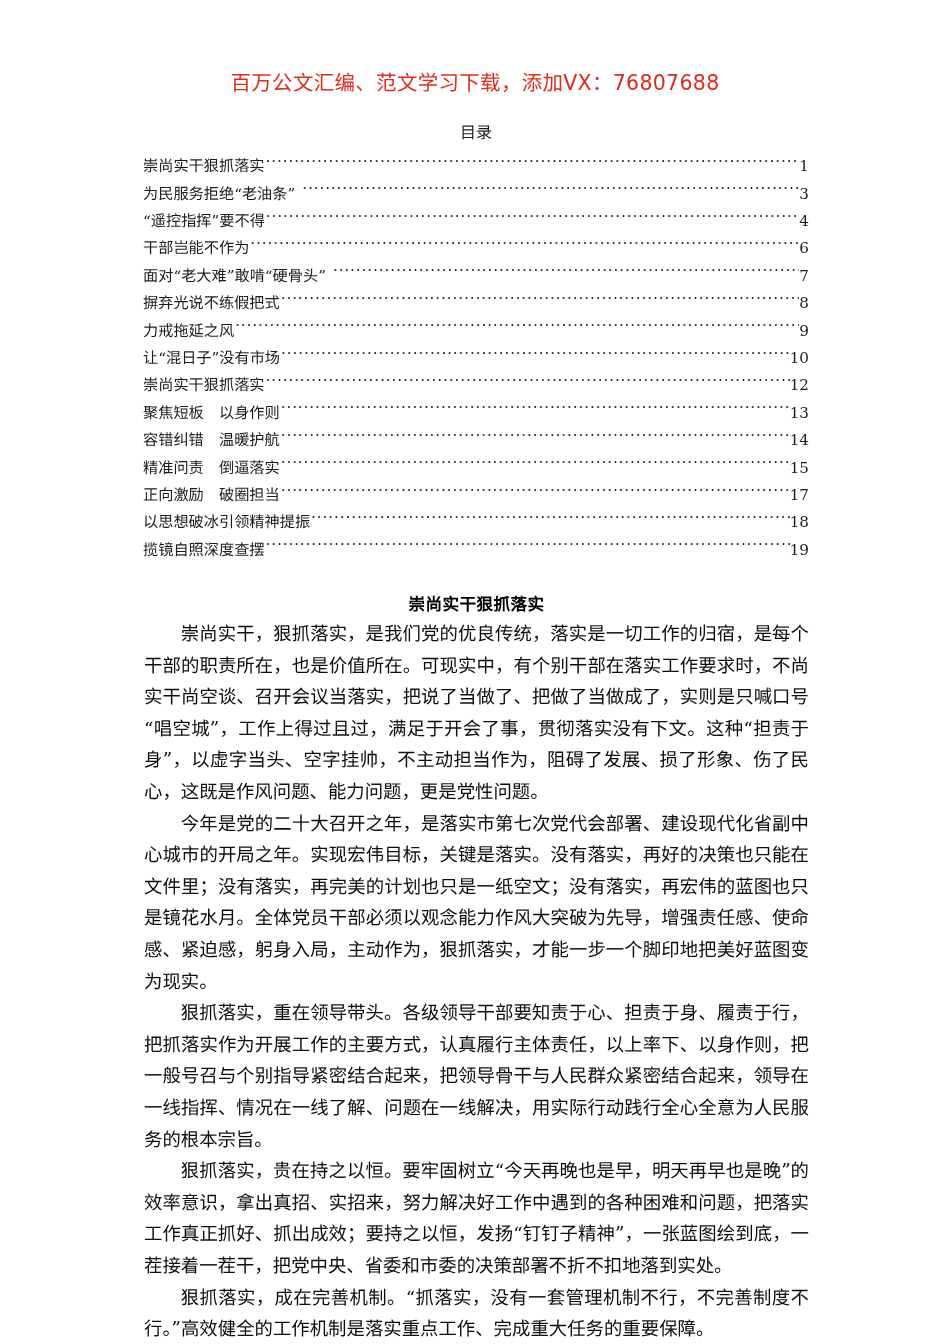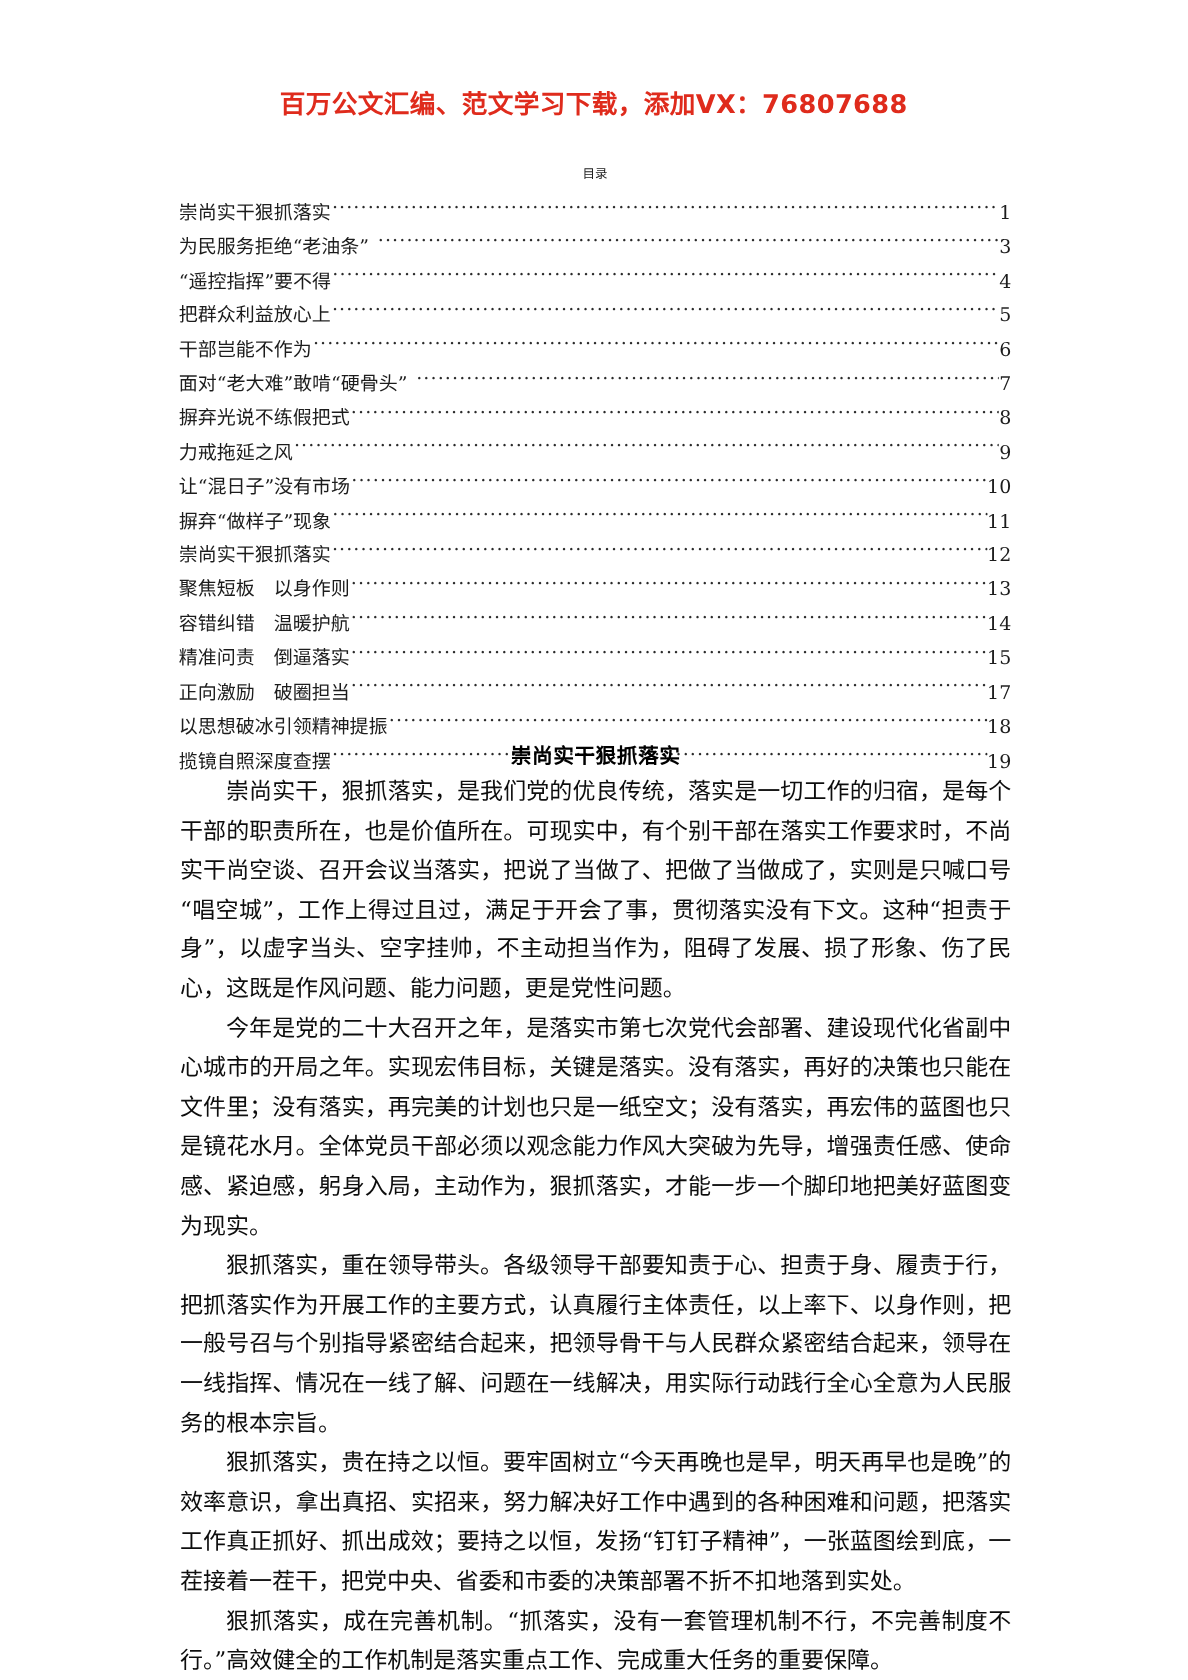--- a/index.html
+++ b/index.html
@@ -23,40 +23,40 @@
 
   
   .promo-banner {
     position: absolute;
     top: 66px;
     left: 0;
     width: 950px;
     text-align: center;
     font-family: "DejaVu Sans", "Liberation Sans", sans-serif;
     font-size: 20.5px;
-    font-weight: 700;
+    font-weight: 400;
     letter-spacing: 0.3px;
     color: #df2b1c;
     white-space: nowrap;
   }
 
   
   .toc-block {
     position: absolute;
     top: 118px;
     left: 143px;
     width: 666px;
   }
 
   .toc-heading {
     text-align: center;
-    font-size: 10px;
+    font-size: 16px;
     font-family: "DejaVu Serif", "Liberation Serif", serif;
     color: #1a1a1a;
-    margin: 16px 0 11px 0;
+    margin: 5px 0 11px 0;
     line-height: 1.2;
   }
 
   .toc-list {
     list-style: none;
     margin: 0;
     padding: 0;
   }
 
   .toc-item {
@@ -156,25 +156,20 @@
           <span class="toc-title">为民服务拒绝“老油条”</span>
           <span class="toc-dots"></span>
           <span class="toc-page">3</span>
         </li>
         <li class="toc-item">
           <span class="toc-title">“遥控指挥”要不得</span>
           <span class="toc-dots"></span>
           <span class="toc-page">4</span>
         </li>
         <li class="toc-item">
-          <span class="toc-title">把群众利益放心上</span>
-          <span class="toc-dots"></span>
-          <span class="toc-page">5</span>
-        </li>
-        <li class="toc-item">
           <span class="toc-title">干部岂能不作为</span>
           <span class="toc-dots"></span>
           <span class="toc-page">6</span>
         </li>
         <li class="toc-item gap-before-dots">
           <span class="toc-title">面对“老大难”敢啃“硬骨头”</span>
           <span class="toc-dots"></span>
           <span class="toc-page">7</span>
         </li>
         <li class="toc-item">
@@ -184,25 +179,20 @@
         </li>
         <li class="toc-item">
           <span class="toc-title">力戒拖延之风</span>
           <span class="toc-dots"></span>
           <span class="toc-page">9</span>
         </li>
         <li class="toc-item">
           <span class="toc-title">让“混日子”没有市场</span>
           <span class="toc-dots"></span>
           <span class="toc-page">10</span>
-        </li>
-        <li class="toc-item">
-          <span class="toc-title">摒弃“做样子”现象</span>
-          <span class="toc-dots"></span>
-          <span class="toc-page">11</span>
         </li>
         <li class="toc-item">
           <span class="toc-title">崇尚实干狠抓落实</span>
           <span class="toc-dots"></span>
           <span class="toc-page">12</span>
         </li>
         <li class="toc-item">
           <span class="toc-title">聚焦短板　以身作则</span>
           <span class="toc-dots"></span>
           <span class="toc-page">13</span>

